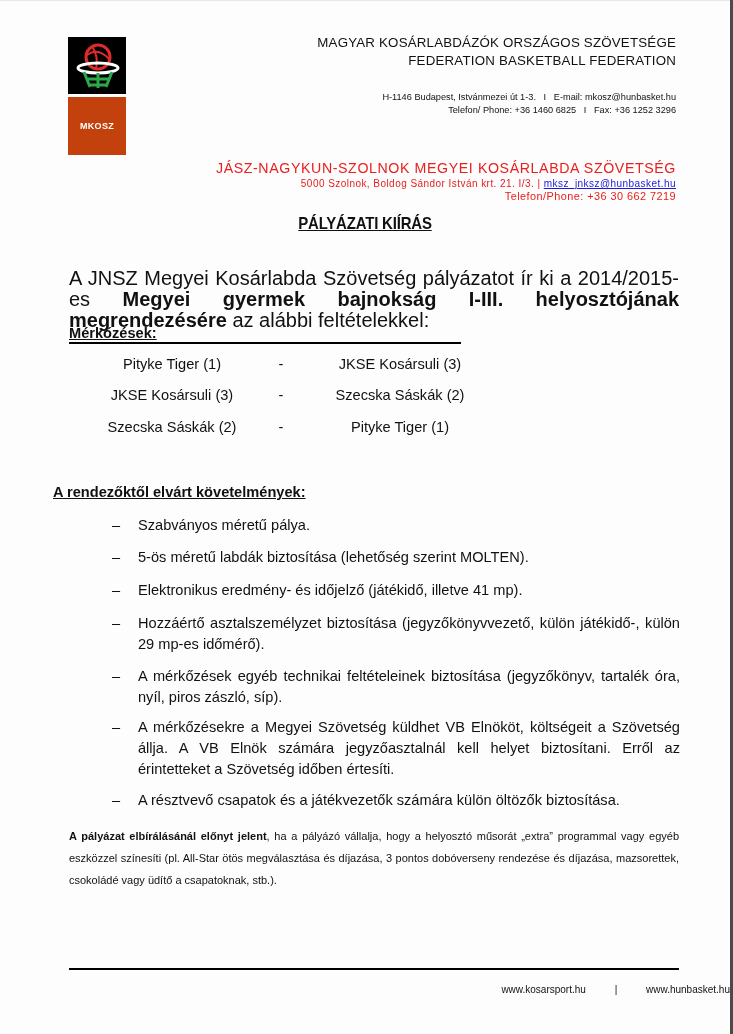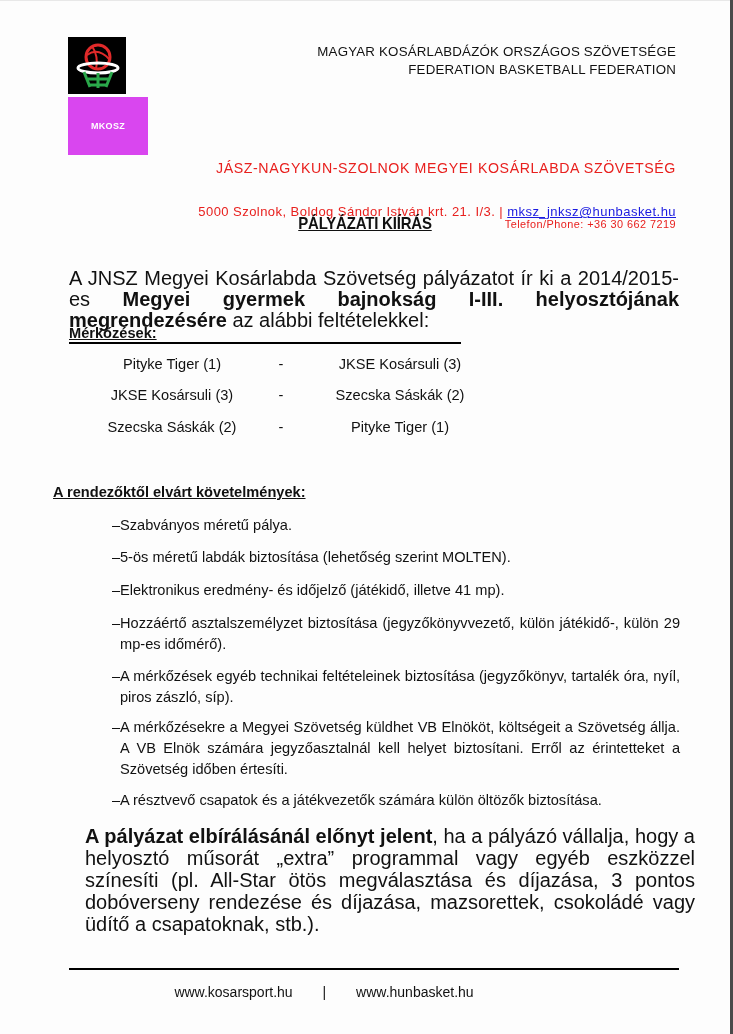--- a/index.html
+++ b/index.html
@@ -6,52 +6,52 @@
   body {
     width:733px; height:1034px; overflow:hidden;
     background:#fdfdfd; position:relative;
     font-family:"Liberation Sans", sans-serif; color:#111;
   }
   .topline { position:absolute; left:0; top:0; width:733px; height:1px; background:#e8e8e8; }
   .rightbar { position:absolute; right:0; top:0; width:3px; height:1034px; background:#4a4a4a; }
   .page { position:absolute; left:0; top:0; width:730px; height:1034px; }
 
   .logo-top { position:absolute; left:68px; top:37px; width:58px; height:57px; background:#000; }
-  .logo-bot { position:absolute; left:68px; top:97px; width:80px; height:58px; background:#d946ef; }
+  .logo-bot { position:absolute; left:68px; top:97px; width:58px; height:58px; background:#c2410c; }
   .logo-bot span { position:absolute; left:0; right:0; top:24px; text-align:center; color:#fff; font-weight:bold; font-size:9px; letter-spacing:0.3px; }
 
-  .org-title { position:absolute; right:54px; top:43px; text-align:right; font-size:13.3px; letter-spacing:0.2px; line-height:18px; color:#111; }
+  .org-title { position:absolute; right:54px; top:34px; text-align:right; font-size:13.3px; letter-spacing:0.2px; line-height:18px; color:#111; }
   .org-addr { position:absolute; right:54px; top:91px; text-align:right; font-size:9.2px; line-height:13px; color:#111; }
   .county { position:absolute; right:54px; top:126px; text-align:right; color:#e8201e; }
   .county .cname { font-size:14.2px; letter-spacing:0.6px; line-height:17px;margin-top:34px; }
-  .county .caddr { font-size:13px; letter-spacing:0.45px; line-height:13px;margin-top:28px; }
+  .county .caddr { font-size:10px; letter-spacing:0.45px; line-height:13px; }
   .county .caddr a { color:#1a1ae0; text-decoration:underline; }
   .county .cphone { font-size:10.9px; letter-spacing:0.45px; line-height:13px; }
 
   .doc-title { position:absolute; left:0; width:730px; top:214px; text-align:center; font-weight:bold; font-size:17px; text-decoration:underline; letter-spacing:-0.2px; font-family:"Liberation Sans Narrow","Liberation Sans",sans-serif; transform:scaleX(0.88); }
 
   .intro { position:absolute; left:69px; top:268px; width:610px; font-size:20px; line-height:21px; text-align:justify; }
 
   .matches-head { position:absolute; left:69px; top:324px; width:392px; font-weight:bold; font-size:14.6px; border-bottom:2.5px solid #000; padding-bottom:0px; line-height:18px; }
   .matches-head span { text-decoration:underline; }
 
   .match-row { position:absolute; left:67px; width:420px; height:20px; font-size:14.6px; }
   .match-row .home { position:absolute; left:0; width:210px; text-align:center; }
   .match-row .sep { position:absolute; left:209px; width:10px; text-align:center; }
   .match-row .away { position:absolute; left:243px; width:180px; text-align:center; }
 
   .req-head { position:absolute; left:53px; top:484px; font-weight:bold; font-size:14.6px; text-decoration:underline; }
   .req-item { position:absolute; left:120px; width:560px; font-size:14.6px; line-height:21px; text-align:justify; }
   .req-item .dash { position:absolute; left:-8px; top:0; }
-  .req-item .txt { display:block; margin-left:0; }
+  .req-item .txt { display:block; margin-left:18px; }
 
-  .closing { position:absolute; left:69px; top:825px; width:610px; font-size:20px; line-height:22px; text-align:justify;margin-left:16px; }
+  .closing { position:absolute; left:69px; top:825px; width:610px; font-size:11px; line-height:22px; text-align:justify; }
 
   .footer-line { position:absolute; left:69px; top:968px; width:610px; height:1.5px; background:#000; }
-  .footer { position:absolute; left:0; width:648px; top:984px; text-align:center; font-size:14px; color:#111; }
+  .footer { position:absolute; left:0; width:730px; top:984px; text-align:right; font-size:10px; color:#111; }
   .footer .pipe { display:inline-block; margin:0 26px; }
 </style>
 </head>
 <body>
 
 <div class="topline"></div>
 <div class="rightbar"></div>
 
 <div class="page">
 
@@ -66,20 +66,24 @@
   </div>
   <div class="logo-bot">
     <span>MKOSZ</span>
   </div>
 
   <div class="org-title">
     <div>MAGYAR KOSÁRLABDÁZÓK ORSZÁGOS SZÖVETSÉGE</div>
     <div>FEDERATION BASKETBALL FEDERATION</div>
   </div>
 
+  <div class="org-addr">
+    <div style="white-space:pre;">H-1146 Budapest, Istvánmezei út 1-3.   I   E-mail: mkosz@hunbasket.hu</div>
+    <div style="white-space:pre;">Telefon/ Phone: +36 1460 6825   I   Fax: +36 1252 3296</div>
+  </div>
 
   <div class="county">
     <div class="cname">JÁSZ-NAGYKUN-SZOLNOK MEGYEI KOSÁRLABDA SZÖVETSÉG</div>
     <div class="caddr"><span style="white-space:pre;">5000 Szolnok, Boldog Sándor István krt. 21. I/3. | </span><a>mksz_jnksz@hunbasket.hu</a></div>
     <div class="cphone">Telefon/Phone: +36 30 662 7219</div>
   </div>
 
   <div class="doc-title">PÁLYÁZATI KIÍRÁS</div>
 
   <div class="intro"><span>A JNSZ Megyei Kosárlabda Szövetség pályázatot ír ki a 2014/2015-es </span><b>Megyei gyermek bajnokság I-III. helyosztójának megrendezésére</b><span> az alábbi feltételekkel:</span></div>

